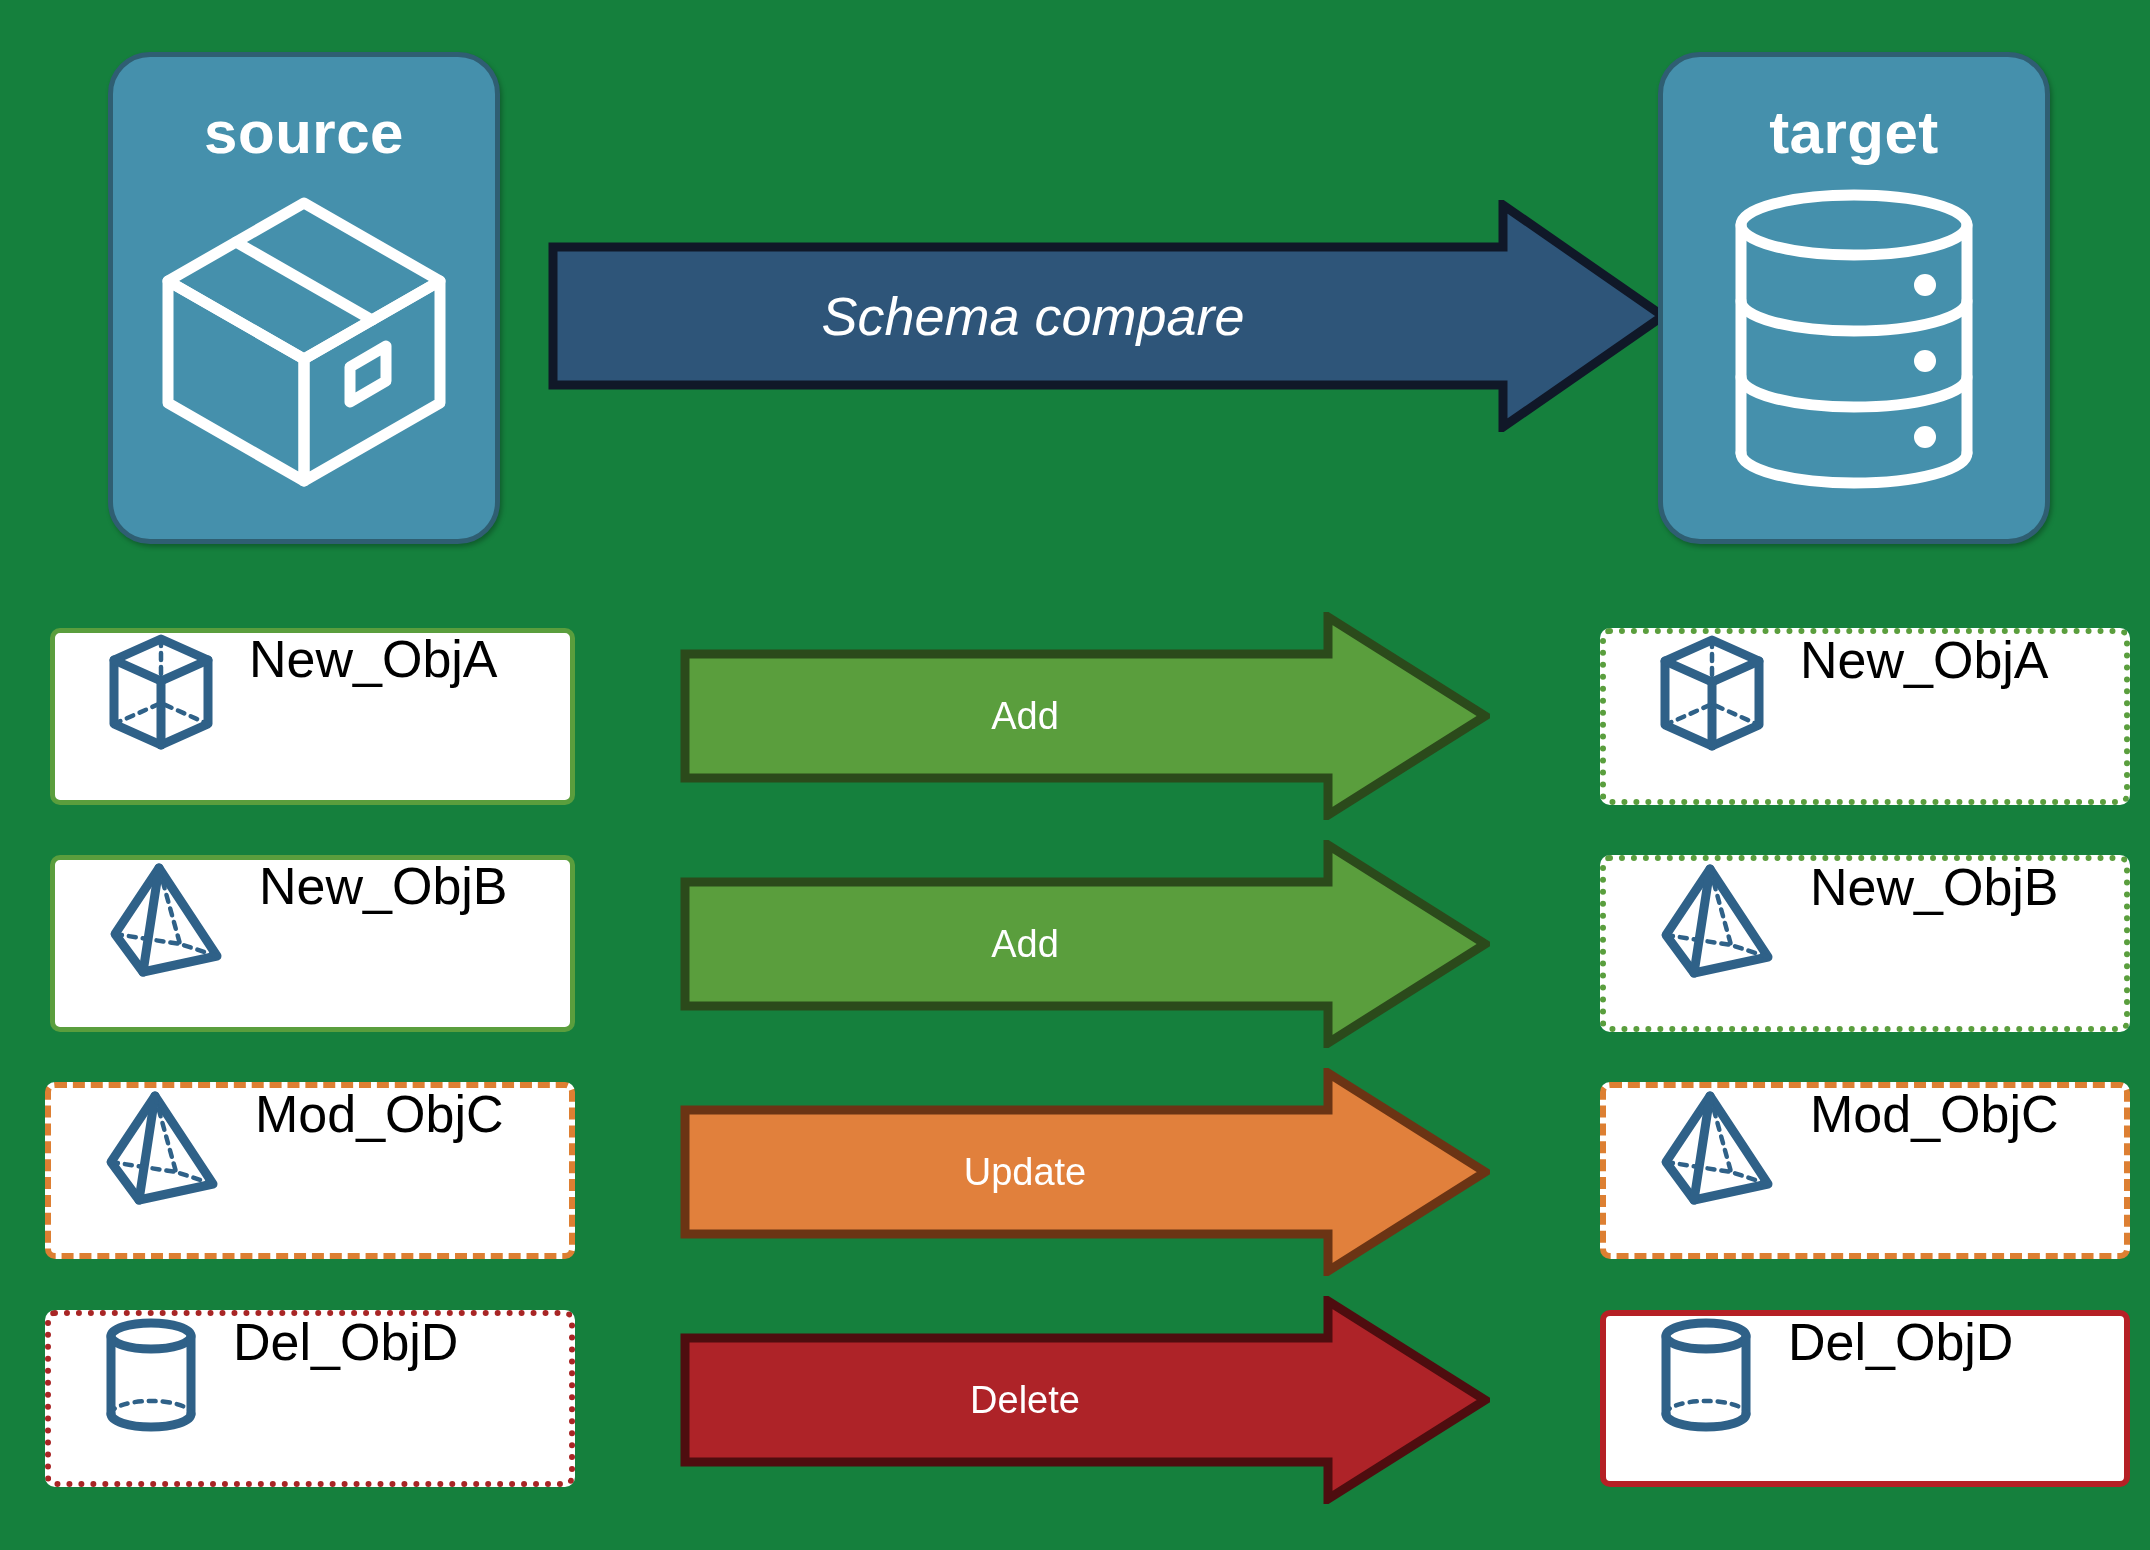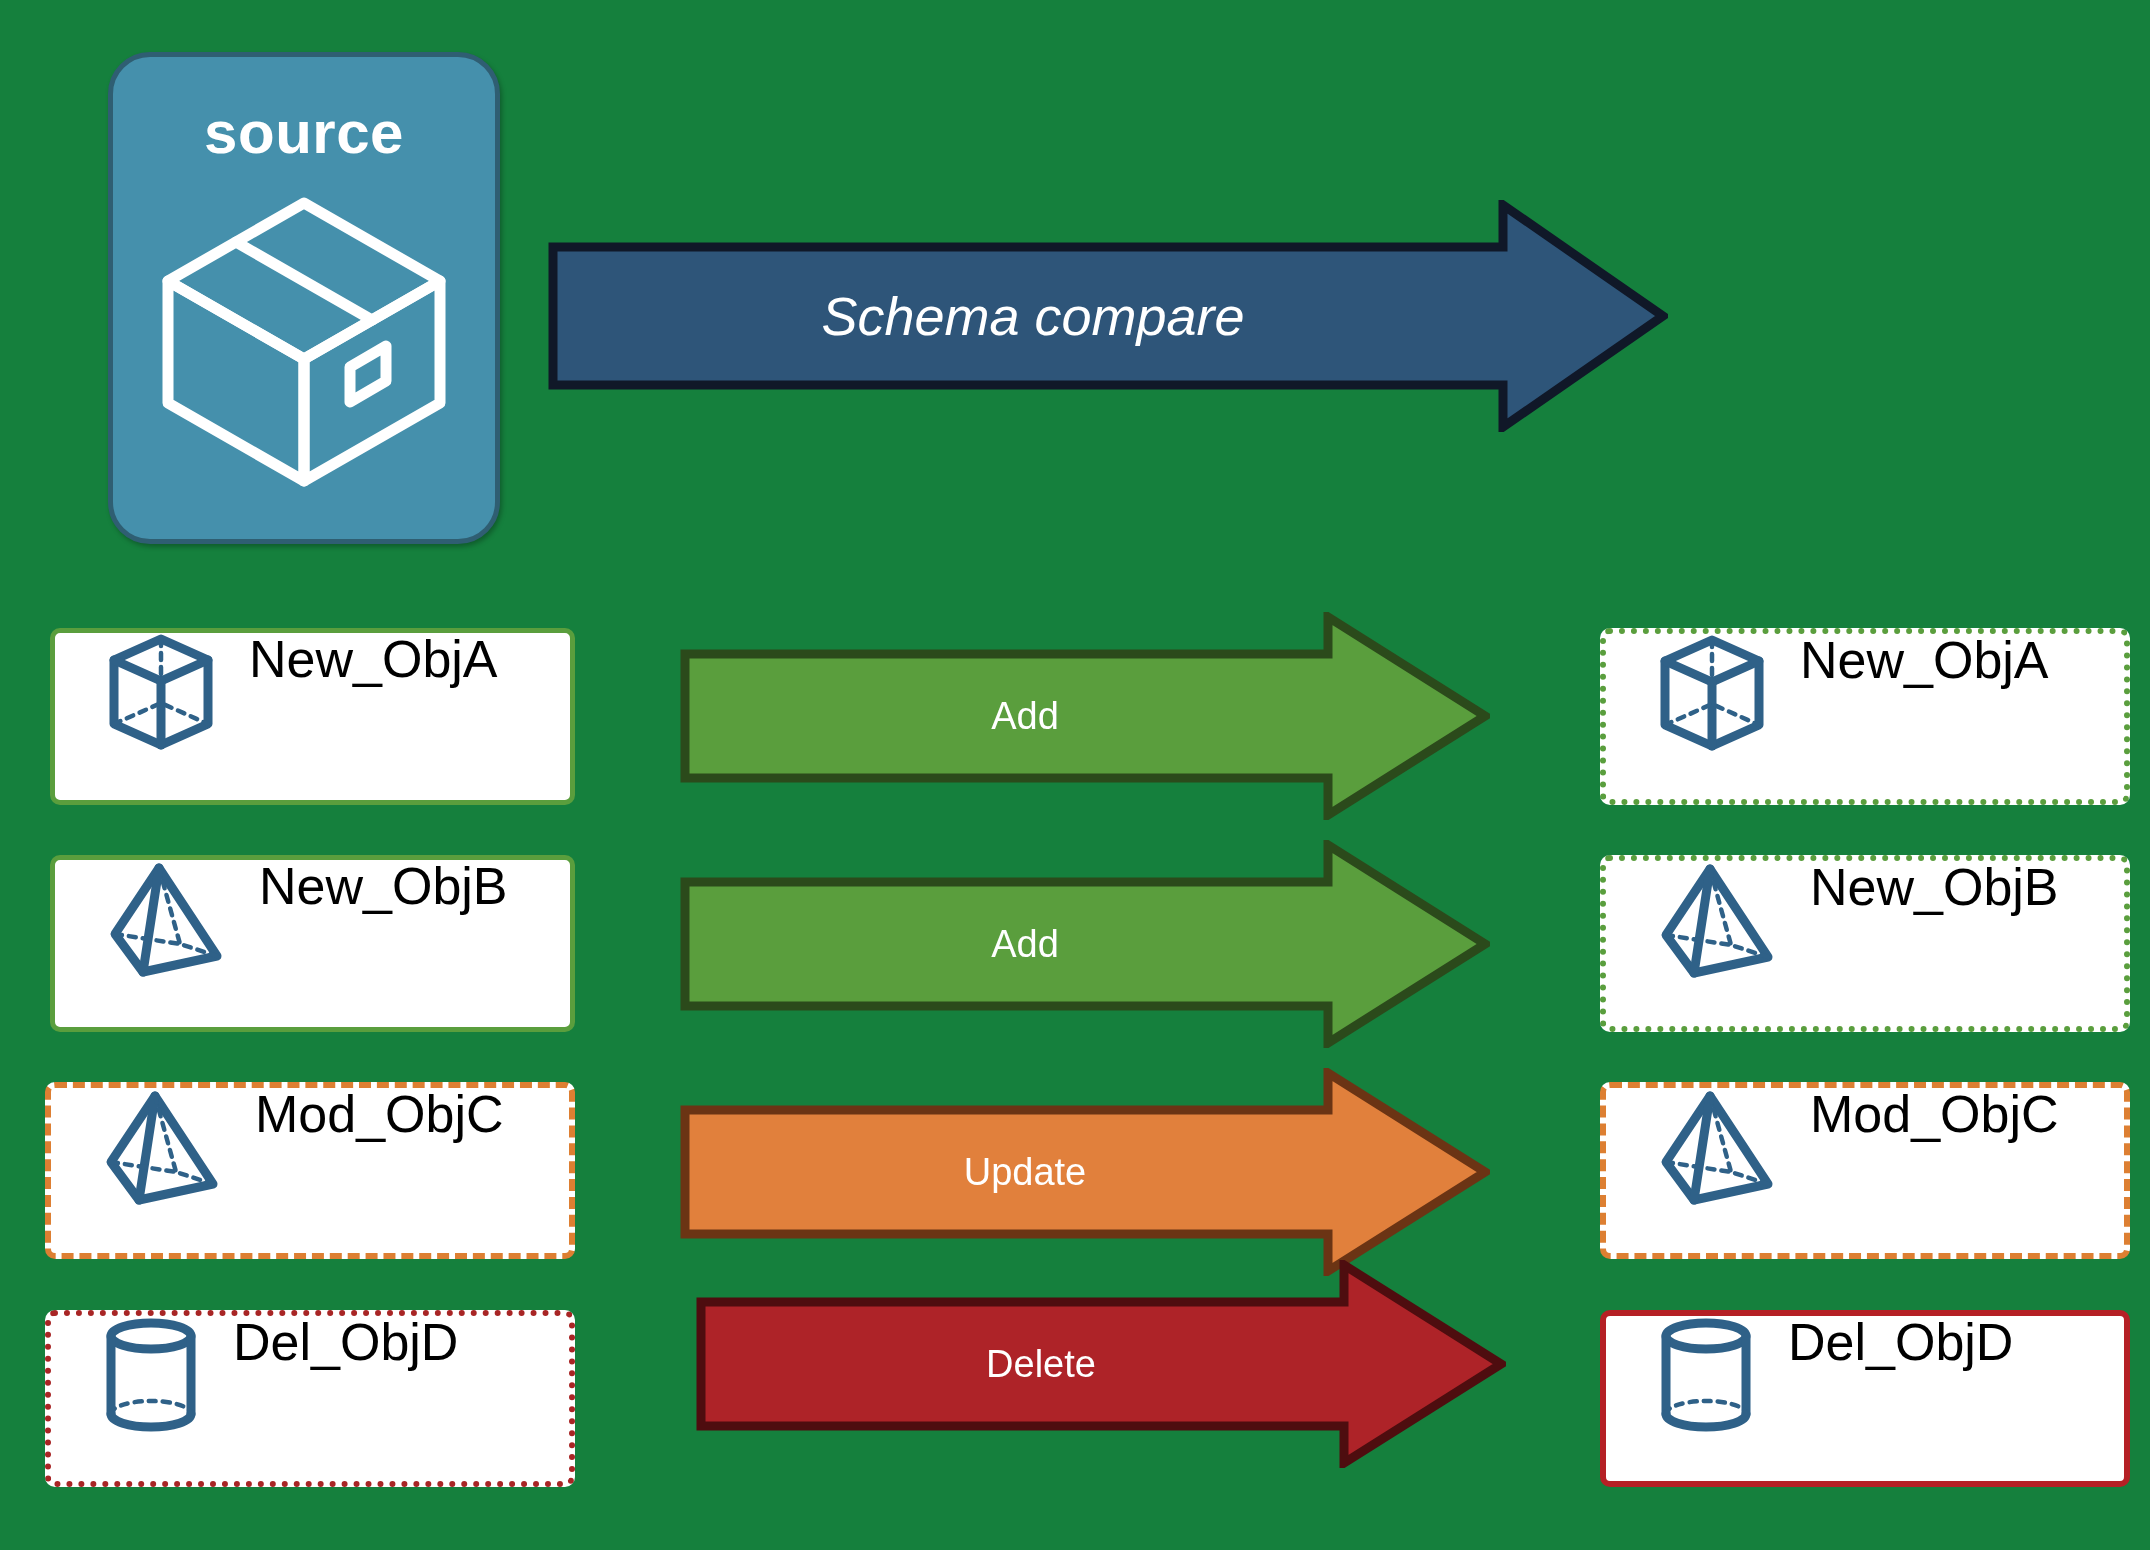--- a/index.html
+++ b/index.html
@@ -134,20 +134,38 @@
     </div>
   </div>
 
   <div id="schema-arrow" class="arrow" style="left:548px; top:200px;">
     <svg width="1120" height="232" viewBox="0 0 1120 232">
       <polygon points="5,47 955,47 955,5 1115,116 955,227 955,185 5,185" fill="#2e5579" stroke="#101828" stroke-width="9" stroke-linejoin="miter"></polygon>
     </svg>
     <div class="arrow-text">Schema compare</div>
   </div>
 
+  <div id="target-card" class="endpoint">
+    <div class="endpoint-title">target</div>
+    <div class="endpoint-icon">
+      <svg width="250" height="300" viewBox="0 0 250 300">
+        <g fill="none" stroke="#ffffff" stroke-width="11" stroke-linejoin="round" stroke-linecap="round">
+          <ellipse cx="125" cy="36" rx="113" ry="30"></ellipse>
+          <path d="M12 36 L12 264"></path>
+          <path d="M238 36 L238 264"></path>
+          <path d="M12 264 A113 30 0 0 0 238 264"></path>
+          <path d="M12 112 A113 30 0 0 0 238 112"></path>
+          <path d="M12 188 A113 30 0 0 0 238 188"></path>
+        </g>
+        <circle cx="196" cy="96" r="11" fill="#ffffff"></circle>
+        <circle cx="196" cy="172" r="11" fill="#ffffff"></circle>
+        <circle cx="196" cy="248" r="11" fill="#ffffff"></circle>
+      </svg>
+    </div>
+  </div>
 
   <div class="obj-card b-green-solid" style="left:50px; top:628px; width:525px; height:177px;">
     <span class="obj-icon">
       <svg width="108" height="118" viewBox="0 0 108 118">
         <g fill="none" stroke="#2f6188" stroke-width="9" stroke-linejoin="round" stroke-linecap="round">
           <path d="M54 6 L101 27 L101 91 L54 112 L7 91 L7 27 Z"></path>
           <path d="M7 27 L54 48 L101 27"></path>
           <path d="M54 48 L54 112"></path>
         </g>
         <g fill="none" stroke="#2f6188" stroke-width="4.5" stroke-dasharray="7 7" stroke-linecap="round">
@@ -269,21 +287,21 @@
           <path d="M8 20 L8 98"></path>
           <path d="M88 20 L88 98"></path>
           <path d="M8 98 A40 13 0 0 0 88 98"></path>
         </g>
         <path d="M8 98 A40 13 0 0 1 88 98" fill="none" stroke="#2f6188" stroke-width="4.5" stroke-dasharray="7 7" stroke-linecap="round"></path>
       </svg>
     </span>
     <span class="obj-label">Del_ObjD</span>
   </div>
 
-  <div class="arrow row-arrow" style="left:680px; top:1260px;margin-left:16px;">
+  <div class="arrow row-arrow" style="left:680px; top:1296px;">
     <svg width="810" height="208" viewBox="0 0 810 208">
       <polygon points="5,42 648,42 648,5 805,104 648,203 648,166 5,166" fill="#ae2328" stroke="#4e0d0f" stroke-width="9" stroke-linejoin="miter"></polygon>
     </svg>
     <div class="arrow-text">Delete</div>
   </div>
 
   <div class="obj-card b-red-solid" style="left:1600px; top:1310px; width:530px; height:177px;">
     <span class="obj-icon">
       <svg width="96" height="118" viewBox="0 0 96 118">
         <g fill="none" stroke="#2f6188" stroke-width="9" stroke-linejoin="round" stroke-linecap="round">

